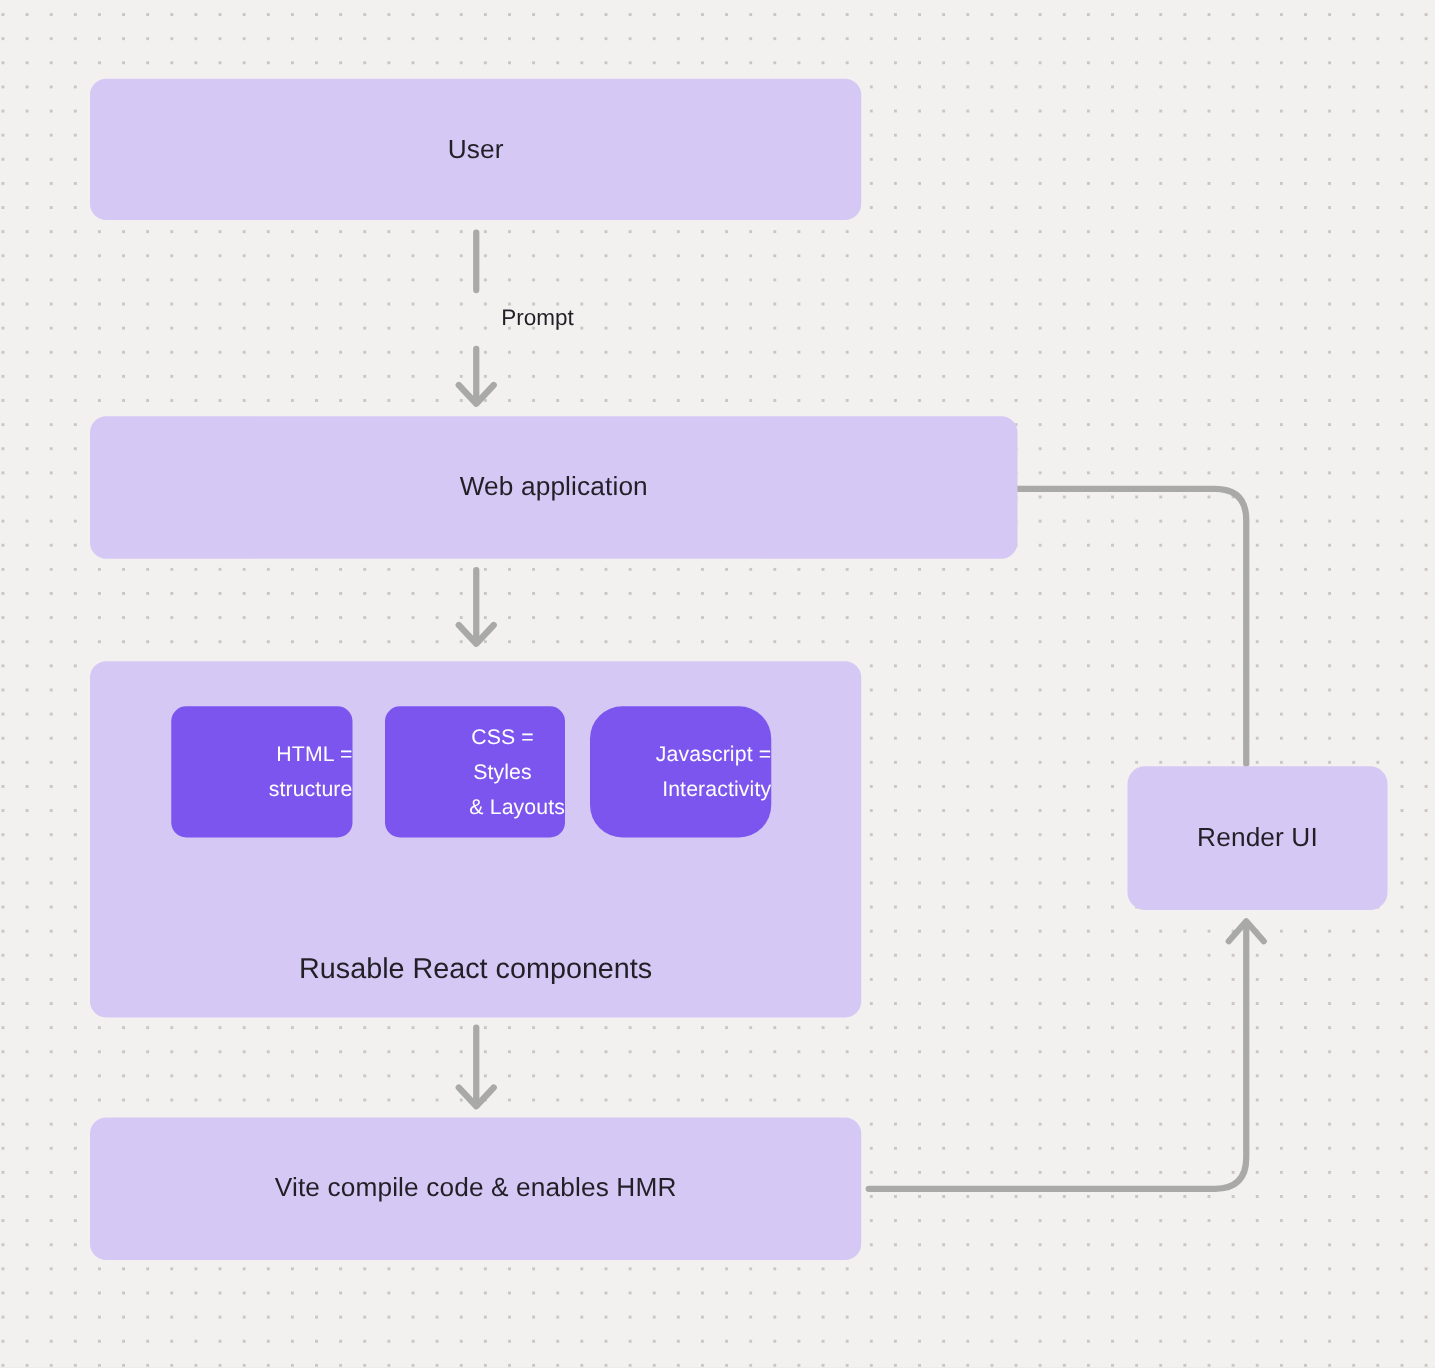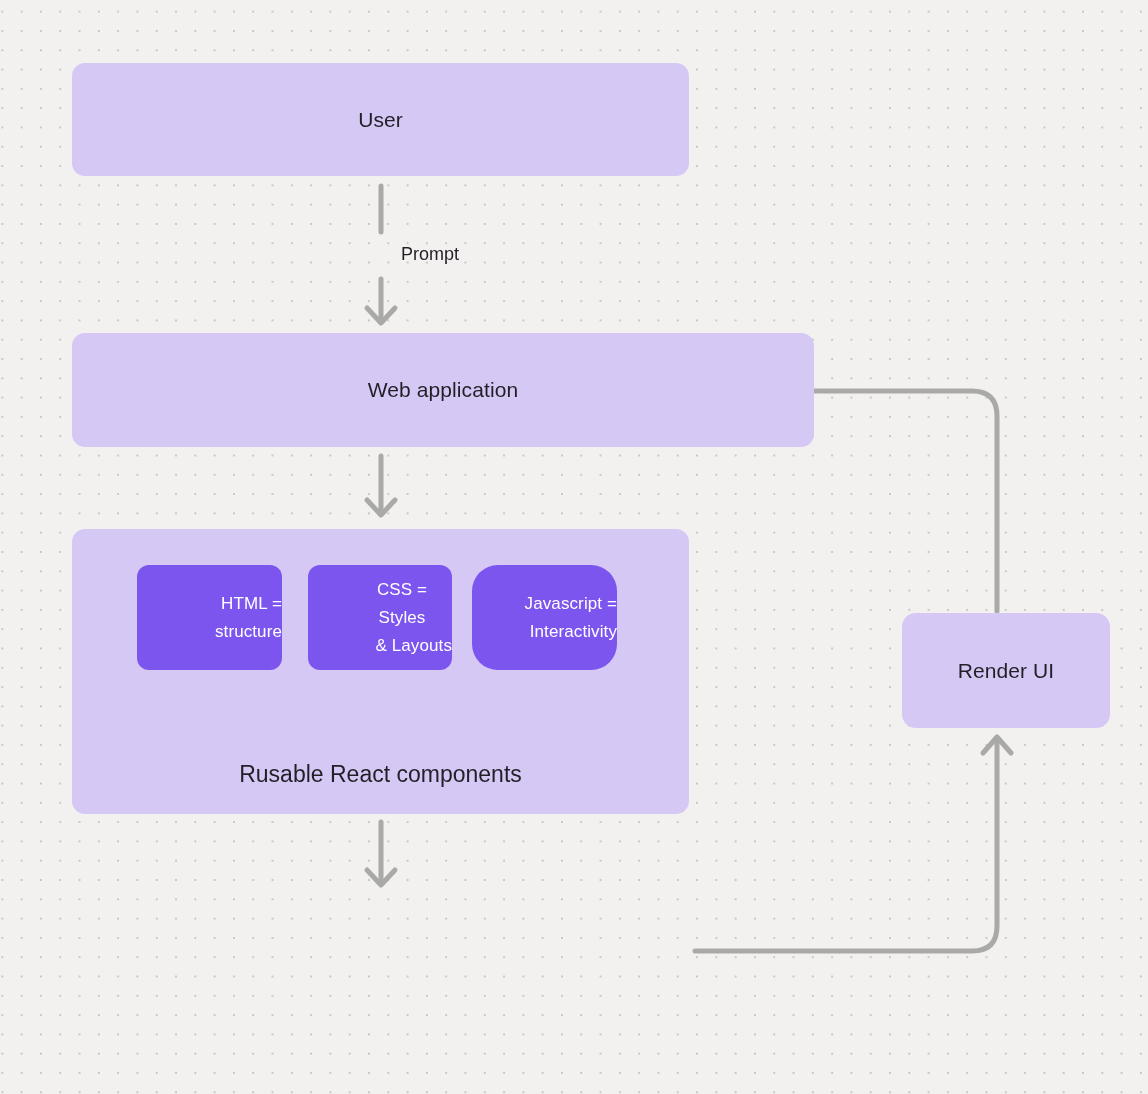--- a/index.html
+++ b/index.html
@@ -142,18 +142,21 @@
       <div class="line">CSS = Styles</div>
       <div class="line">&amp; Layouts</div>
     </div>
     <div class="inner-box inner-js">
       <div class="line">Javascript =</div>
       <div class="line">Interactivity</div>
     </div>
     <div class="group-caption">Rusable React components</div>
   </div>
 
+  <div class="node node-vite">
+    <span class="node-label">Vite compile code &amp; enables HMR</span>
+  </div>
 
   <div class="node node-render-ui">
     <span class="node-label">Render UI</span>
   </div>
 
 </div>
 
 </body></html>

